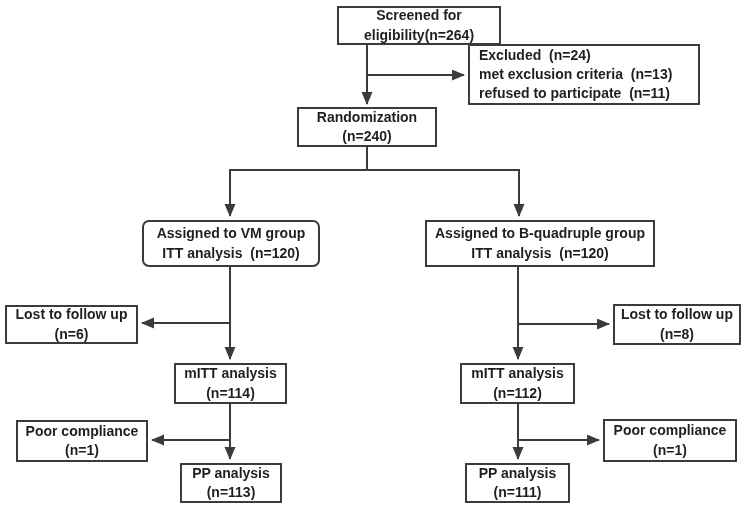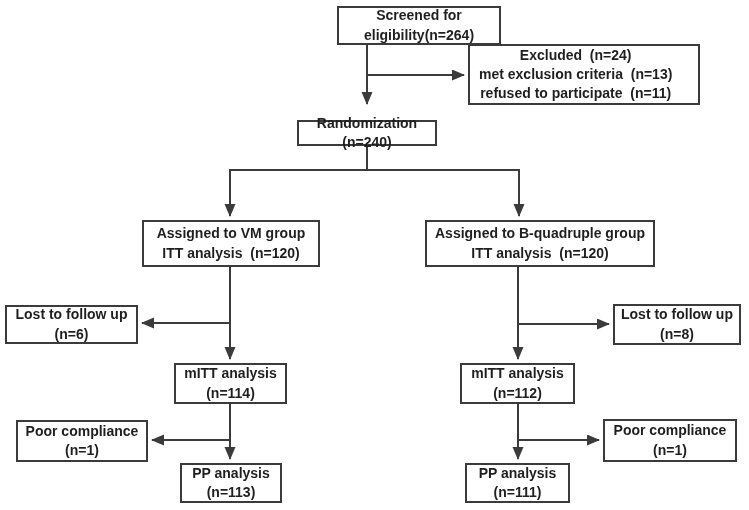--- a/index.html
+++ b/index.html
@@ -32,29 +32,29 @@
     font-weight: bold;
     line-height: 1.38;
     display: flex;
     align-items: center;
     justify-content: center;
     text-align: center;
     white-space: pre-wrap;
   }
   .box.left-align {
     justify-content: flex-start;
-    text-align: center;
+    text-align: left;
     padding-left: 9px;
     padding-right: 4px;
   }
   
   .b-screened      { left: 297px; top: 6px;   width: 164px; height: 39px; margin-left: 40px; }
   .b-excluded      { left: 468px; top: 44px;  width: 232px; height: 61px; }
-  .b-randomization { left: 297px; top: 120px; width: 140px; height: 26px; }
-  .b-assigned-vm   { left: 142px; top: 220px; width: 178px; height: 47px; }
+  .b-randomization { left: 297px; top: 107px; width: 140px; height: 40px; }
+  .b-assigned-vm   { left: 142px; top: 220px; width: 178px; height: 47px; border-radius: 7px; }
   .b-assigned-bq   { left: 405px; top: 220px; width: 230px; height: 47px; margin-left: 20px; }
   .b-lost-vm       { left: 5px;   top: 305px; width: 133px; height: 39px; }
   .b-lost-bq       { left: 613px; top: 304px; width: 128px; height: 41px; }
   .b-mitt-vm       { left: 174px; top: 363px; width: 113px; height: 41px; }
   .b-mitt-bq       { left: 460px; top: 363px; width: 115px; height: 41px; }
   .b-poor-vm       { left: 16px;  top: 420px; width: 132px; height: 42px; }
   .b-poor-bq       { left: 603px; top: 419px; width: 134px; height: 43px; }
   .b-pp-vm         { left: 180px; top: 463px; width: 102px; height: 40px; }
   .b-pp-bq         { left: 465px; top: 463px; width: 105px; height: 40px; }
 </style>

